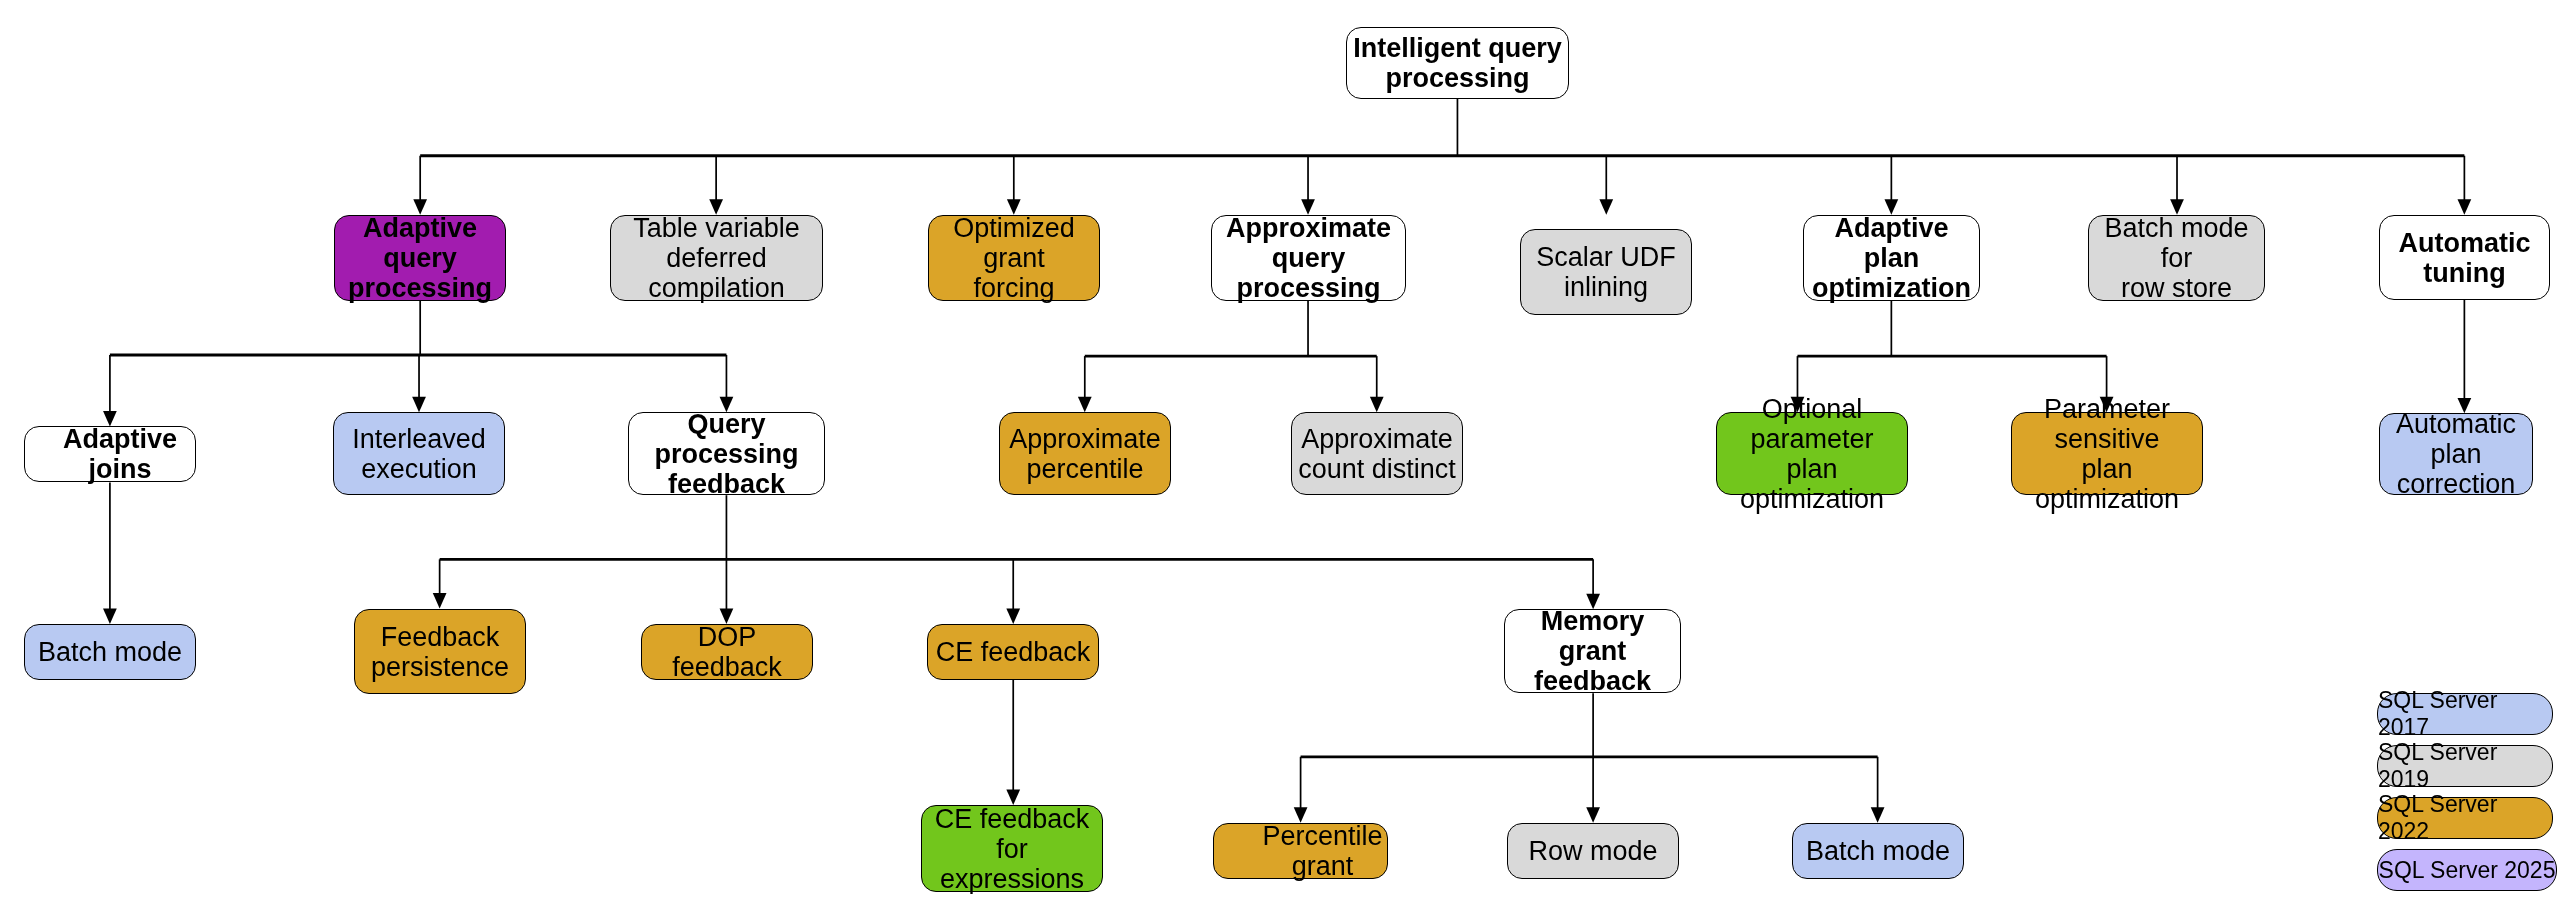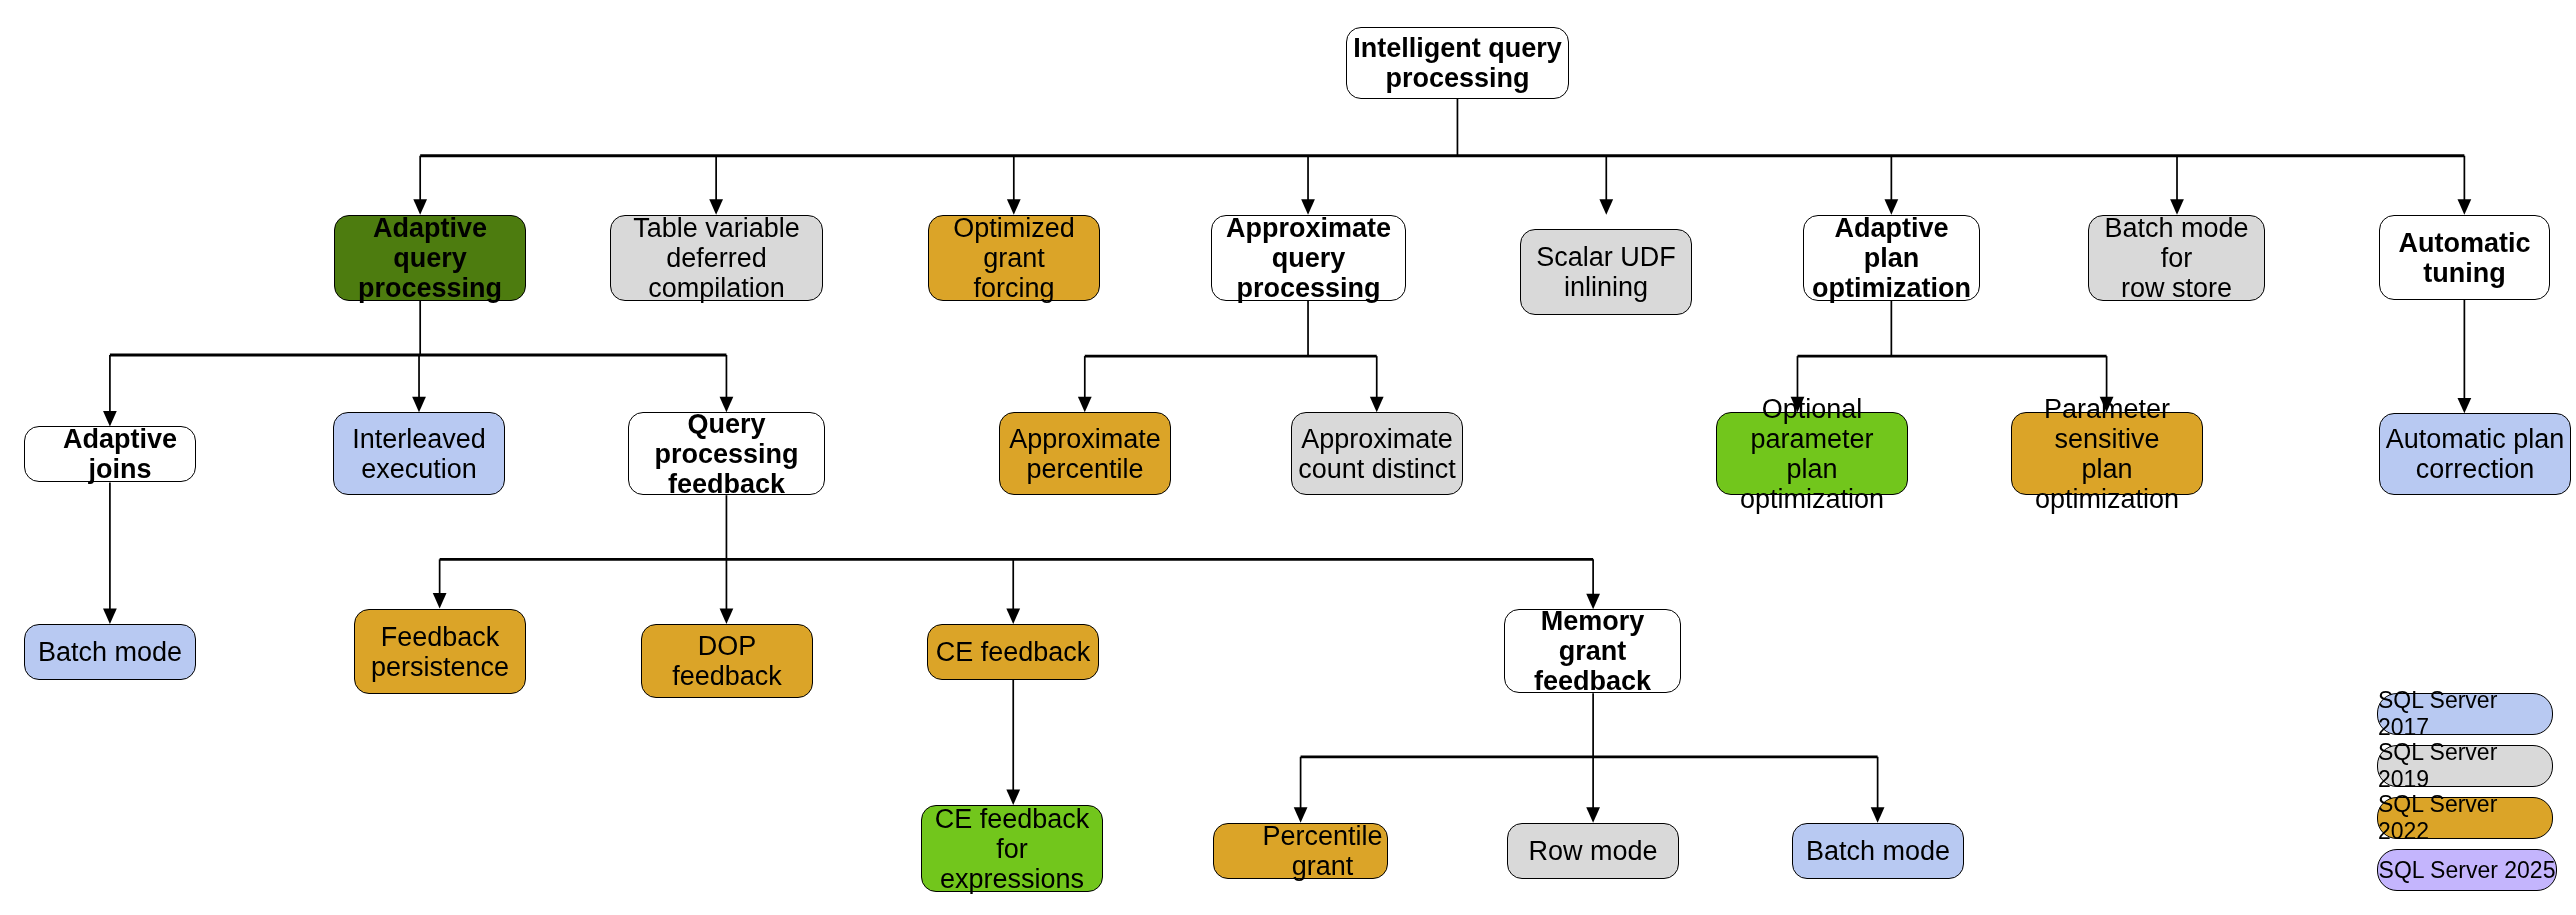--- a/index.html
+++ b/index.html
@@ -107,21 +107,21 @@
       <line x1="4305" y1="523" x2="4305" y2="700" class="edge-line" stroke-width="3"></line>
       <polygon points="4293,695 4317,695 4305,722" class="edge-arrow"></polygon>
       <line x1="192" y1="843" x2="192" y2="1068" class="edge-line" stroke-width="3"></line>
       <polygon points="180,1063 204,1063 192,1090" class="edge-arrow"></polygon>
       <line x1="1770" y1="1187" x2="1770" y2="1384" class="edge-line" stroke-width="3"></line>
       <polygon points="1758,1379 1782,1379 1770,1406" class="edge-arrow"></polygon>
     </svg>
   <div id="nodes">
       <div class="node bold" style="left: 1346px; top: 27px; width: 223px; height: 72px; background: rgb(255, 255, 255);">Intelligent query
 processing</div>
-      <div class="node bold" style="left: 334px; top: 215px; width: 192px; height: 86px; background: #4d7c0f;">Adaptive query
+      <div class="node bold" style="left: 334px; top: 215px; width: 172px; height: 86px; background: #a21caf;">Adaptive query
 processing</div>
       <div class="node" style="left: 610px; top: 215px; width: 213px; height: 86px; background: rgb(217, 217, 217);">Table variable
 deferred compilation</div>
       <div class="node" style="left: 928px; top: 215px; width: 172px; height: 86px; background: rgb(219, 164, 40);">Optimized grant
 forcing</div>
       <div class="node bold" style="left: 1211px; top: 215px; width: 195px; height: 86px; background: rgb(255, 255, 255);">Approximate
 query processing</div>
       <div class="node" style="left: 1520px; top: 229px; width: 172px; height: 86px; background: rgb(217, 217, 217);">Scalar UDF
 inlining</div>
       <div class="node bold" style="left: 1803px; top: 215px; width: 177px; height: 86px; background: rgb(255, 255, 255);">Adaptive plan
@@ -136,26 +136,26 @@
       <div class="node bold" style="left: 628px; top: 412px; width: 197px; height: 83px; background: rgb(255, 255, 255);">Query processing
 feedback</div>
       <div class="node" style="left: 999px; top: 412px; width: 172px; height: 83px; background: rgb(219, 164, 40);">Approximate
 percentile</div>
       <div class="node" style="left: 1291px; top: 412px; width: 172px; height: 83px; background: rgb(217, 217, 217);">Approximate
 count distinct</div>
       <div class="node" style="left: 1702px; top: 412px; width: 192px; height: 83px; background: rgb(114, 198, 28); margin-left: 14px;">Optional parameter
 plan optimization</div>
       <div class="node" style="left: 2011px; top: 412px; width: 192px; height: 83px; background: rgb(219, 164, 40);">Parameter sensitive
 plan optimization</div>
-      <div class="node" style="left: 2379px; top: 413px; width: 192px; height: 82px; background: rgb(184, 201, 242);">Automatic plan
+      <div class="node" style="left: 2379px; top: 413px; width: 154px; height: 82px; background: rgb(184, 201, 242);">Automatic plan
 correction</div>
       <div class="node" style="left: 24px; top: 624px; width: 172px; height: 56px; background: rgb(184, 201, 242);">Batch mode</div>
       <div class="node" style="left: 354px; top: 609px; width: 172px; height: 85px; background: rgb(219, 164, 40);">Feedback
 persistence</div>
-      <div class="node" style="left: 641px; top: 624px; width: 172px; height: 74px; background: rgb(219, 164, 40); text-align: center;">DOP feedback</div>
+      <div class="node" style="left: 641px; top: 624px; width: 172px; height: 56px; background: rgb(219, 164, 40); text-align: center;">DOP feedback</div>
       <div class="node" style="left: 927px; top: 624px; width: 172px; height: 56px; background: rgb(219, 164, 40);">CE feedback</div>
       <div class="node bold" style="left: 1504px; top: 609px; width: 177px; height: 84px; background: rgb(255, 255, 255);">Memory grant
 feedback</div>
       <div class="node" style="left: 921px; top: 805px; width: 182px; height: 87px; background: rgb(114, 198, 28);">CE feedback for
 expressions</div>
       <div class="node" style="left: 1213px; top: 823px; width: 175px; height: 56px; background: rgb(219, 164, 40); padding-left: 44px;">Percentile grant</div>
       <div class="node" style="left: 1507px; top: 823px; width: 172px; height: 56px; background: rgb(217, 217, 217);">Row mode</div>
       <div class="node" style="left: 1792px; top: 823px; width: 172px; height: 56px; background: rgb(184, 201, 242);">Batch mode</div>
     </div>
   <div id="legend">

